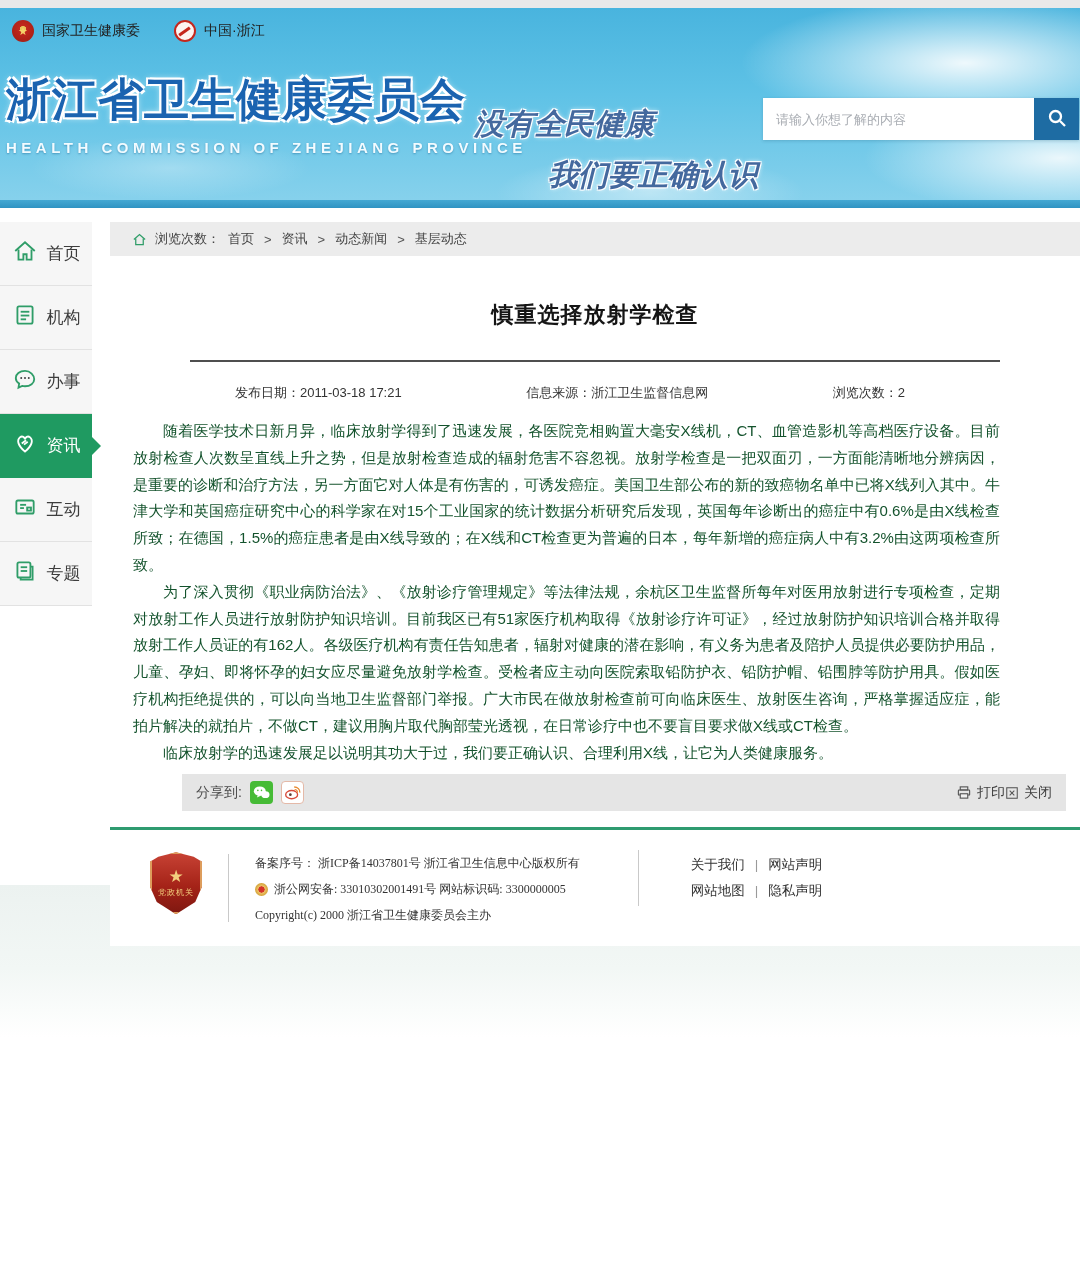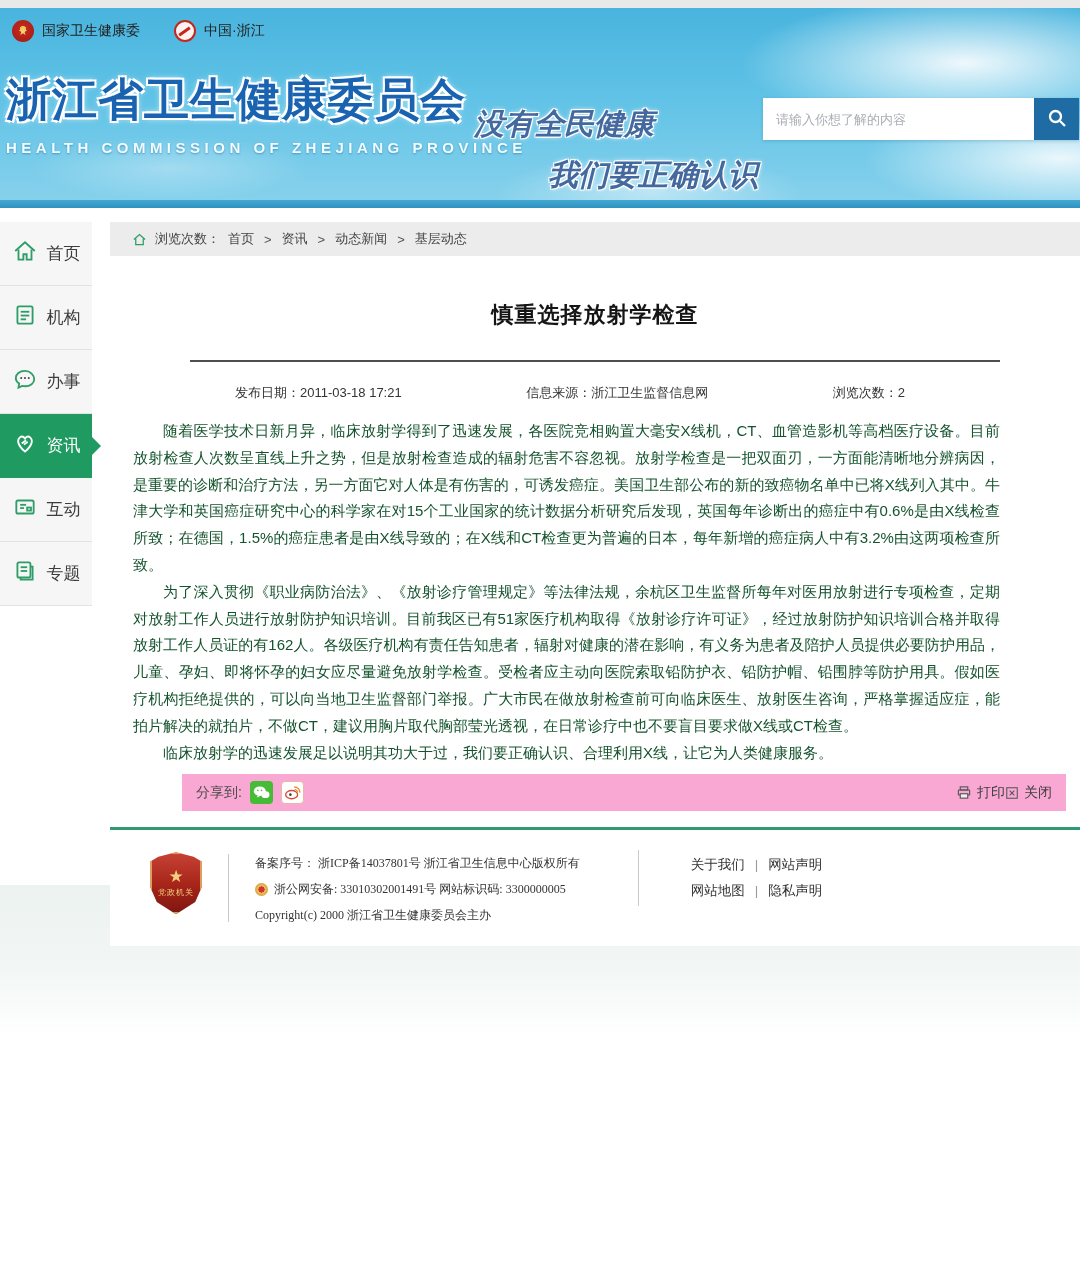--- a/index.html
+++ b/index.html
@@ -67,21 +67,21 @@
   .breadcrumb{height:34px;background:#ececec;display:flex;align-items:center;gap:8px;
     padding-left:22px;font-size:13px;color:#444;}
   .crumb{cursor:pointer;}
   .crumb-sep{color:#555;margin:0 2px;}
   .article{padding:0 80px;}
   .article-title{margin:44px 0 0 0;text-align:center;font-size:22px;font-weight:bold;color:#151515;letter-spacing:1px;}
   .title-rule{margin-top:30px;border:none;border-top:2px solid #4f4f4f;}
   .meta-row{display:flex;justify-content:space-between;padding:14px 95px 0 45px;font-size:13px;color:#333;}
   .body-text{margin:16px 0 0 -57px;}
   .body-text p{margin:0;font-size:15px;line-height:26.8px;color:#14532d;text-align:justify;text-indent:2em;}
-  .share-bar{margin:8px -66px 0 -8px;height:37px;background:#f9a8d4;display:flex;align-items:center;
+  .share-bar{margin:8px -66px 0 -8px;height:37px;background:#e5e5e5;display:flex;align-items:center;
     justify-content:space-between;padding:0 14px;}
   .share-left{display:flex;align-items:center;gap:8px;font-size:14px;color:#4a4a4a;}
   .share-icon{width:23px;height:23px;border-radius:4px;display:flex;align-items:center;justify-content:center;cursor:pointer;}
   .wechat{background:#46bb36;}
   .weibo{background:#fff;border:1px solid #e4b9a8;box-sizing:border-box;}
   .share-right{display:flex;align-items:center;font-size:14px;color:#3f3f3f;}
   .tool-btn{display:flex;align-items:center;gap:5px;cursor:pointer;}
   .green-rule{height:3px;background:#2e9b70;margin-top:16px;}
   
   .footer{display:flex;align-items:flex-start;padding:20px 0 18px 40px;background:#fff;}

